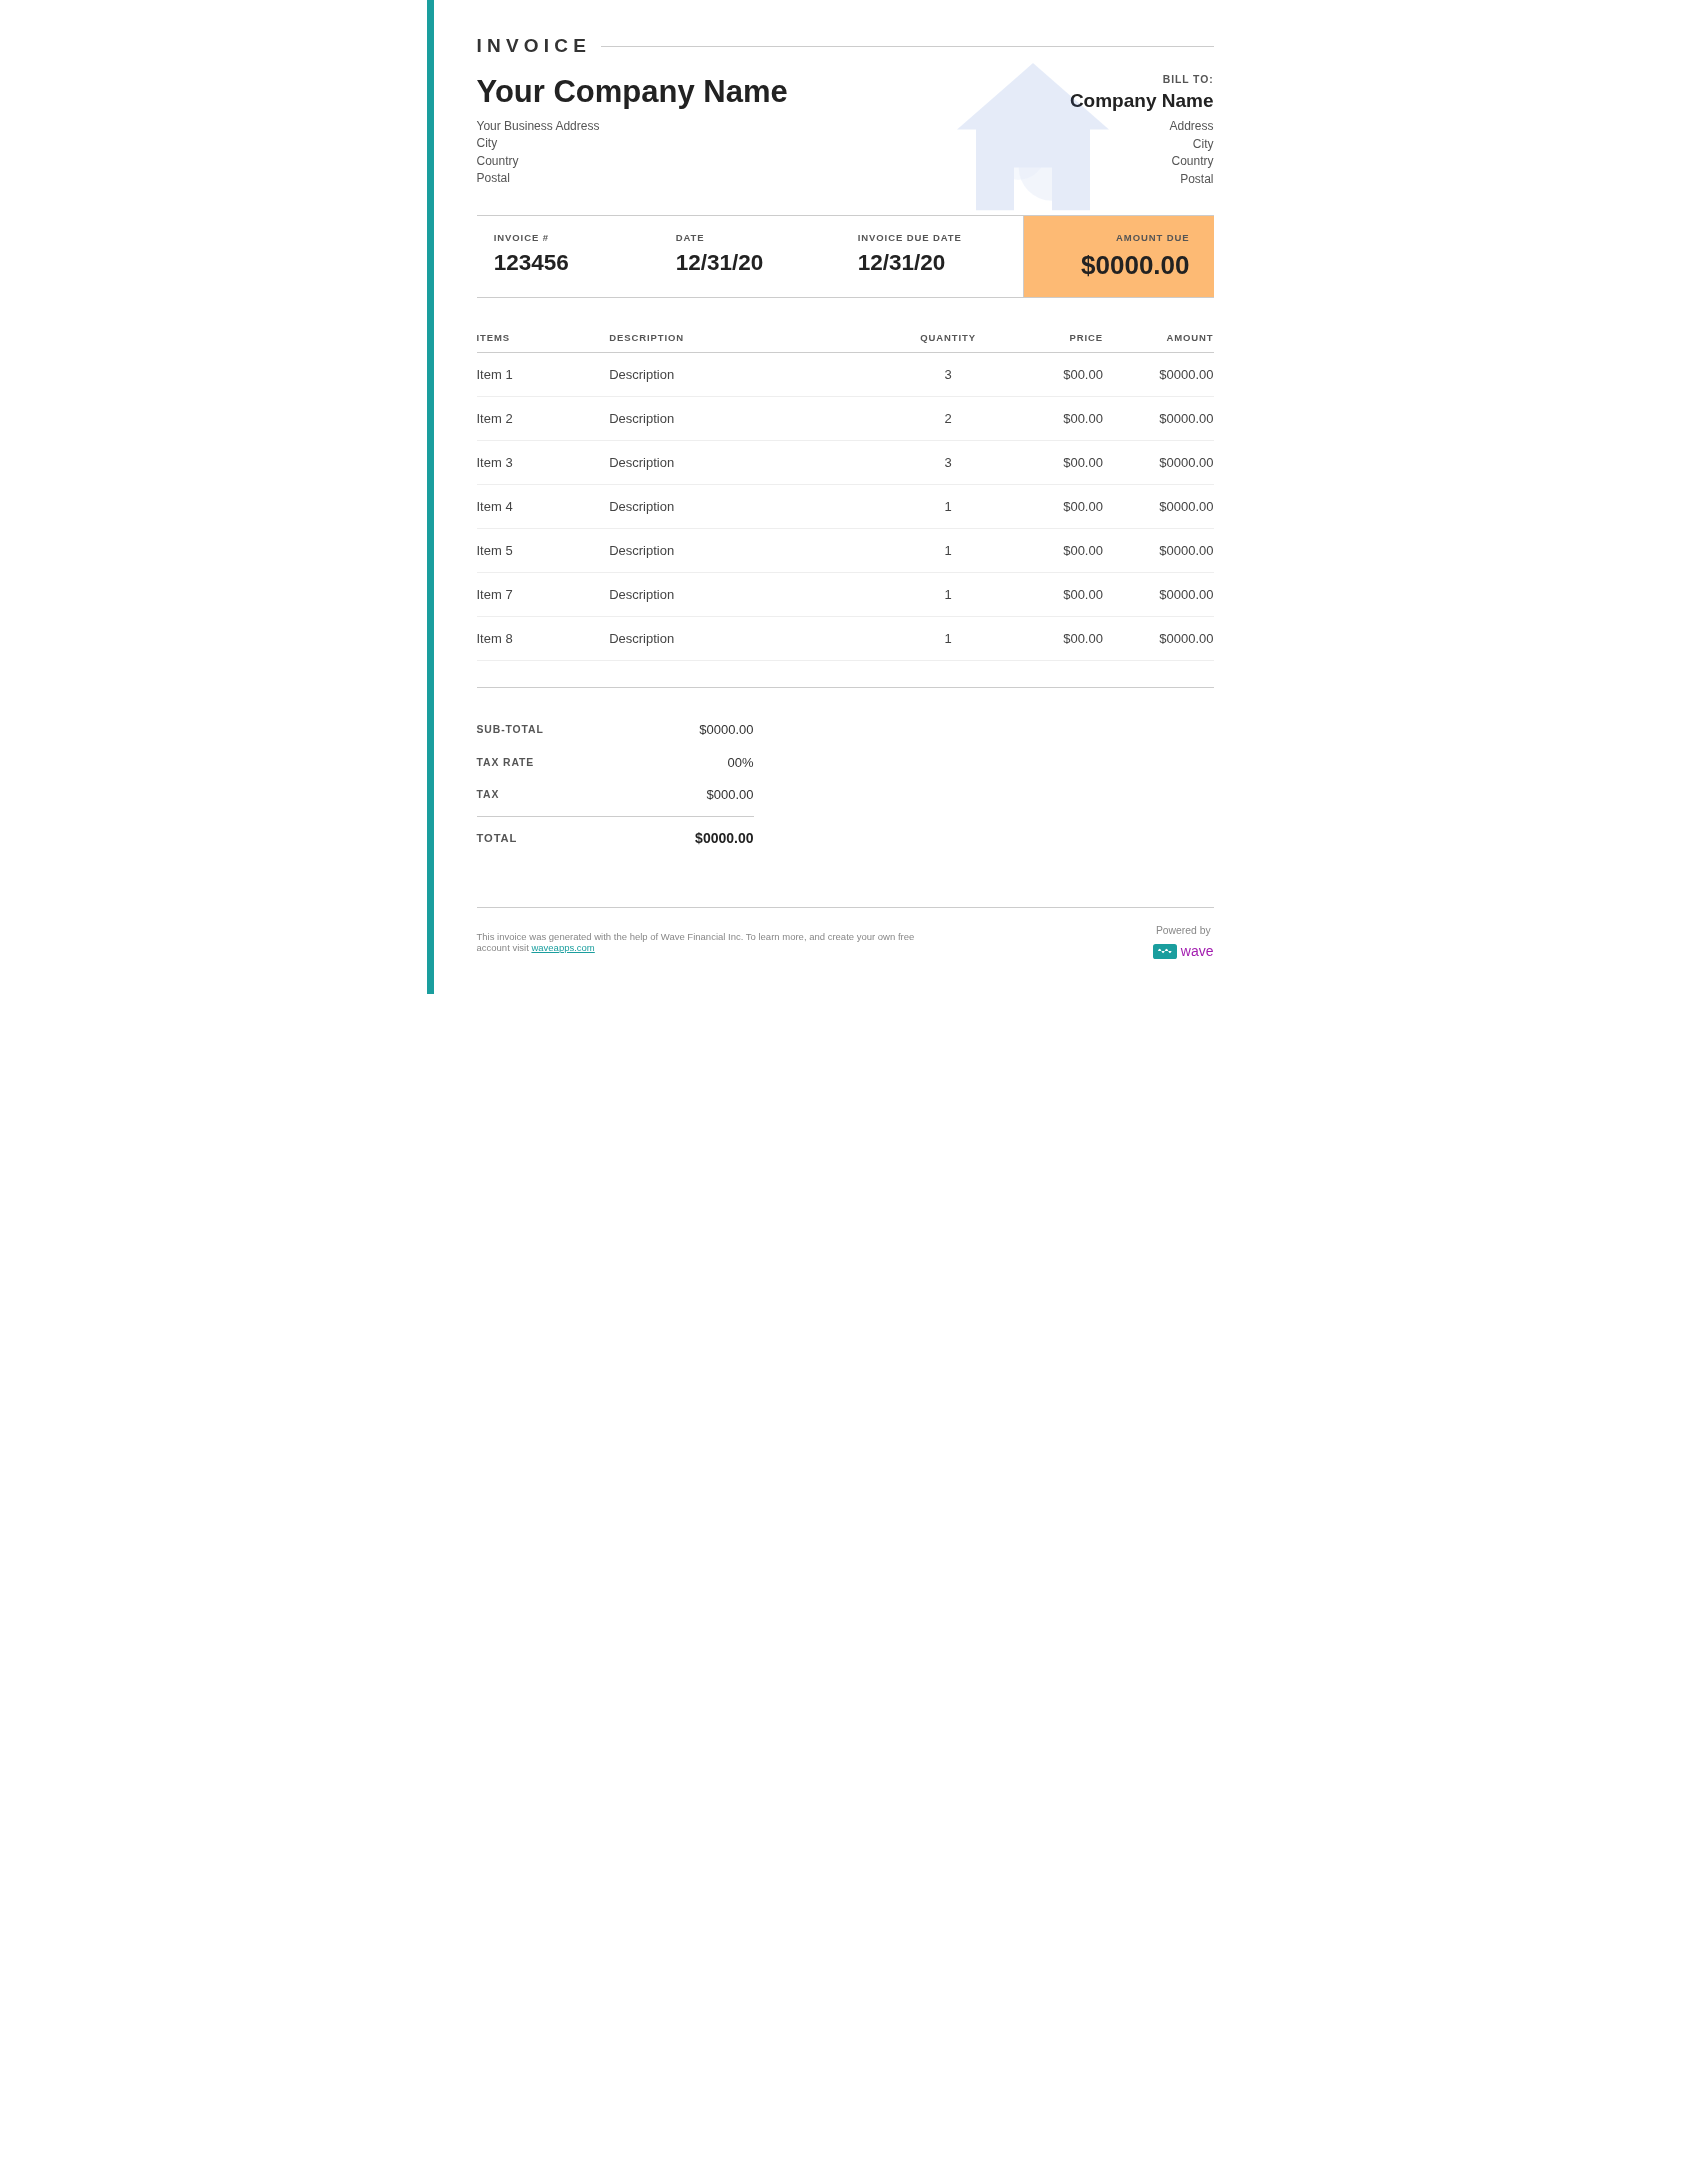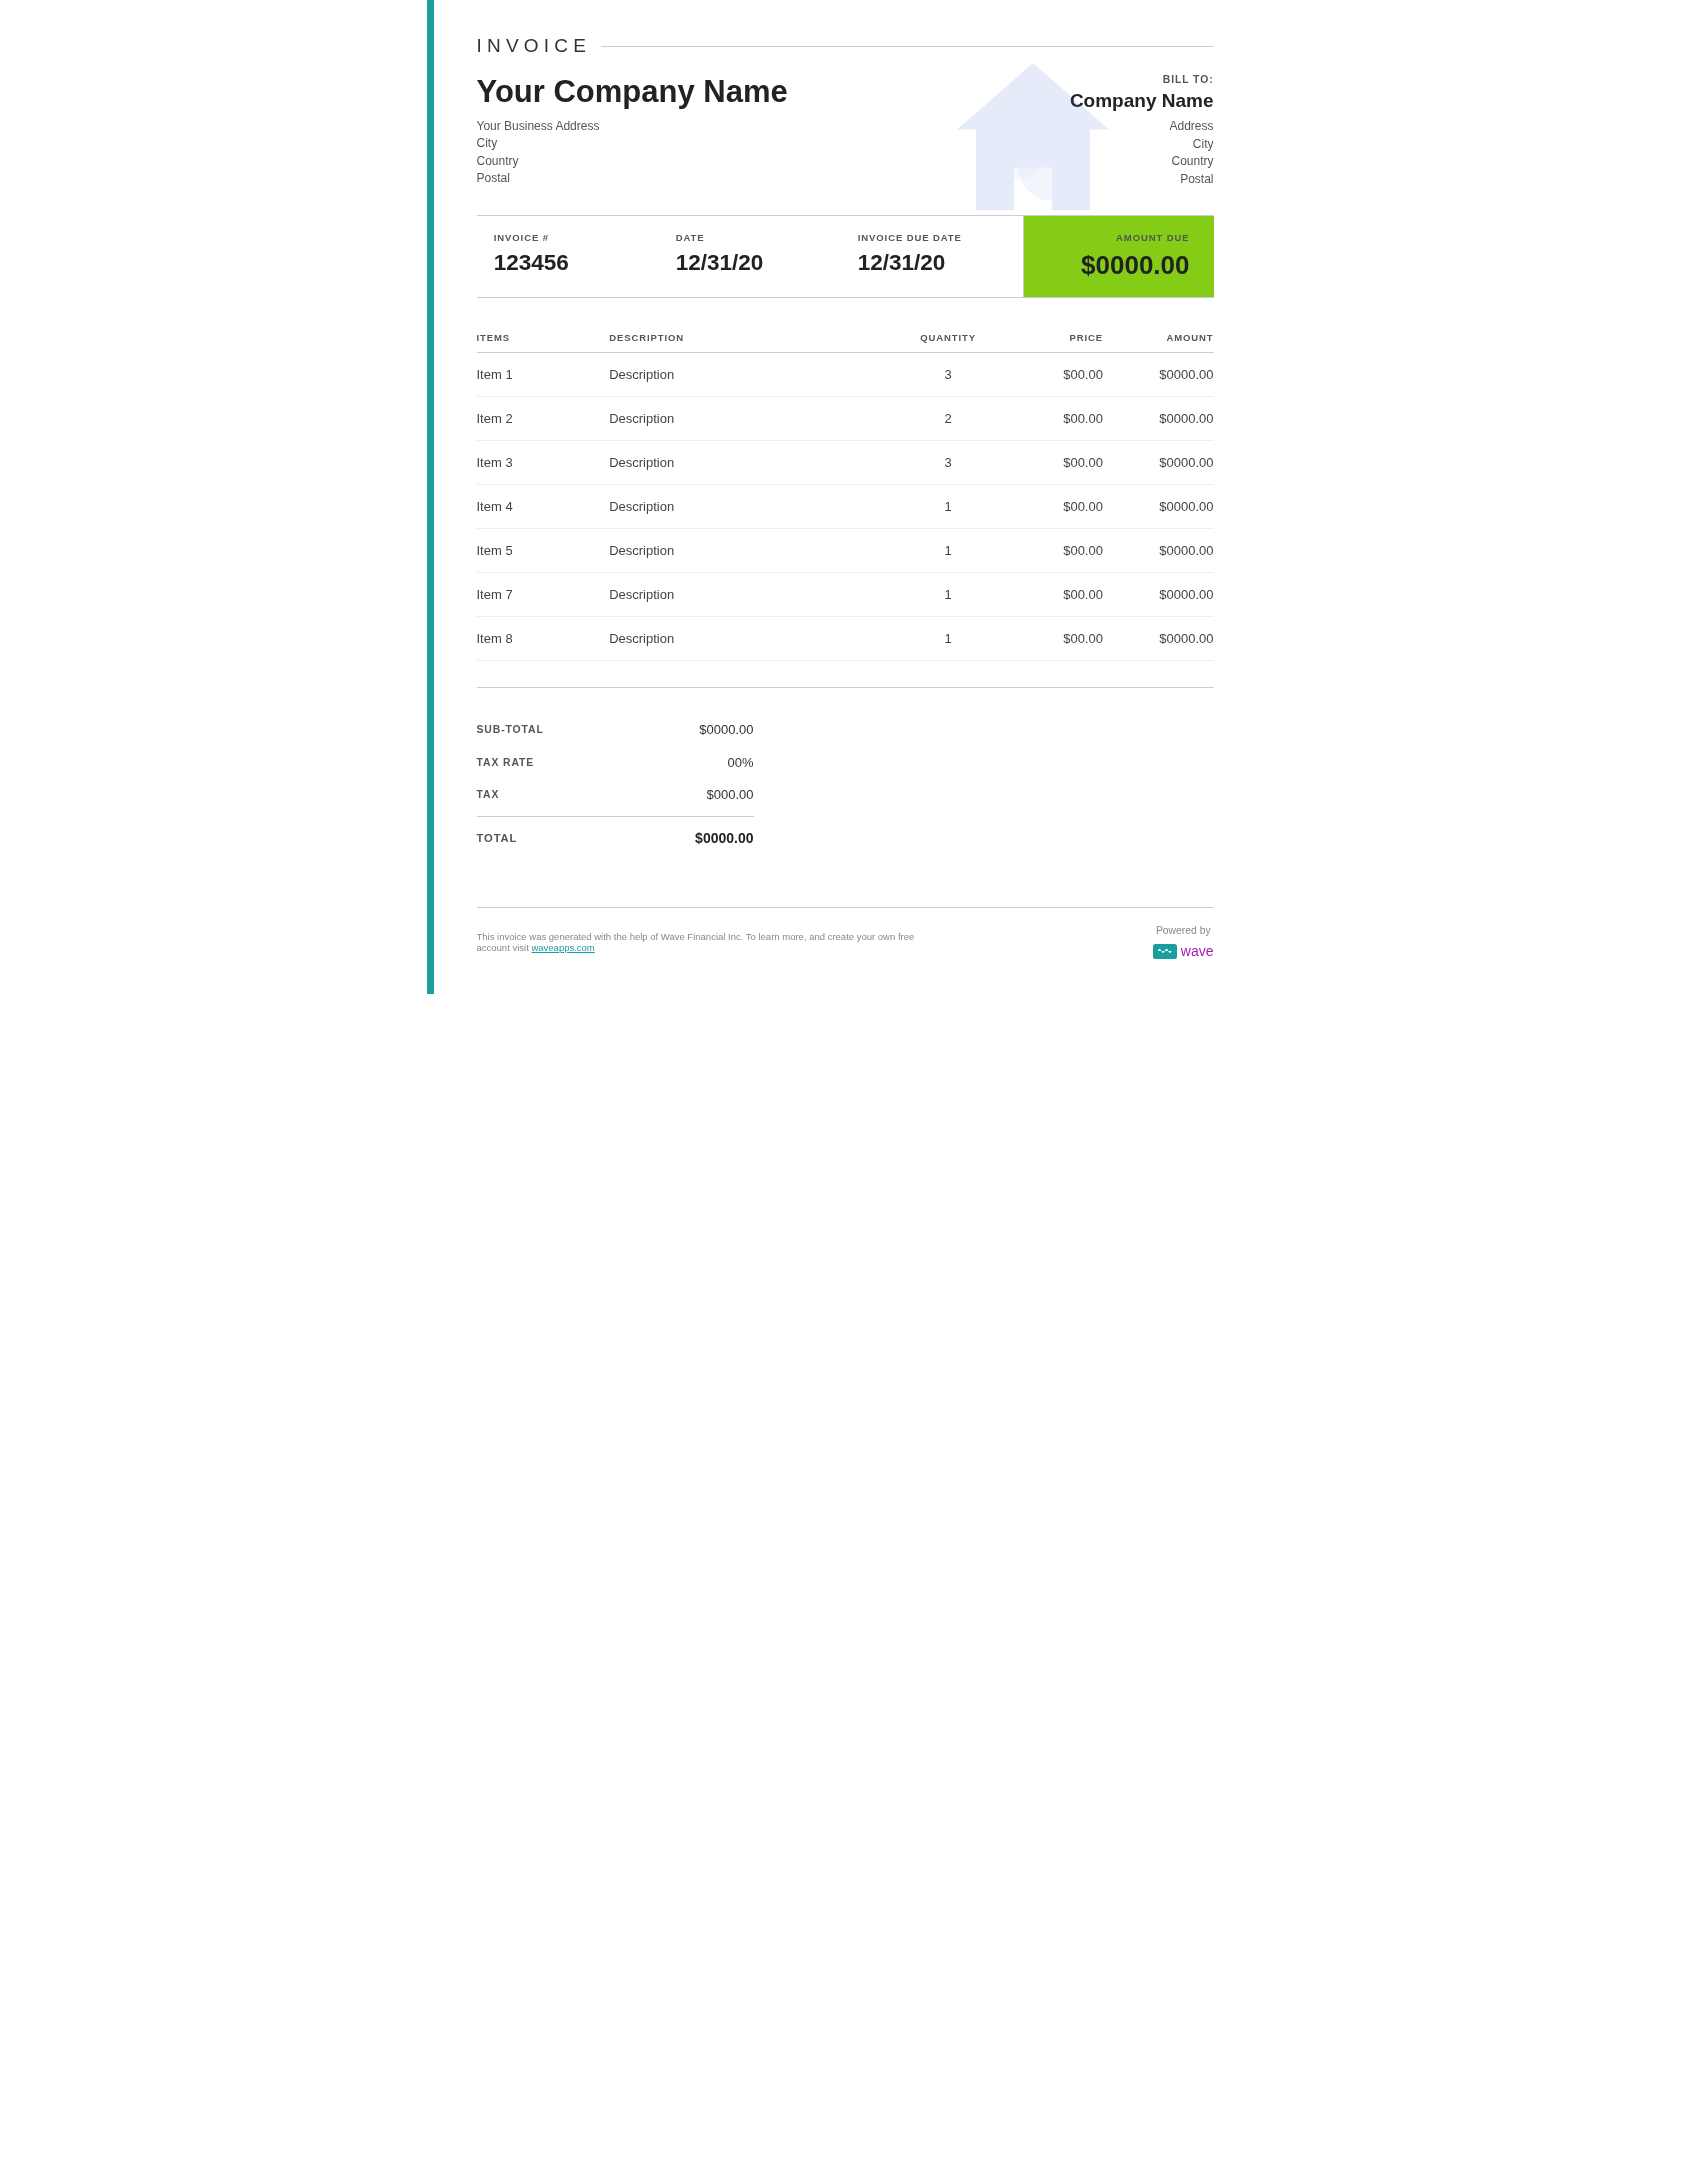--- a/index.html
+++ b/index.html
@@ -35,21 +35,21 @@
     }
 
     
     .header-section {
       position: relative;
       padding-bottom: 26px;
     }
 
     .invoice-title {
       font-size: 19px;
-      font-weight: 400;
+      font-weight: 700;
       letter-spacing: 5.2px;
       color: #333;
       display: flex;
       align-items: center;
       gap: 10.4px;
       margin-bottom: 17.3px;
     }
 
     .invoice-title-line {
       flex: 1;
@@ -143,21 +143,21 @@
       margin-bottom: 7px;
     }
 
     .meta-value {
       font-size: 22.5px;
       font-weight: 700;
       color: #222;
     }
 
     .amount-due-box {
-      background: #84cc16;
+      background: #fdba74;
       padding: 15.6px 24px;
       min-width: 190px;
       text-align: right;
     }
 
     .amount-due-label {
       font-size: 9.5px;
       font-weight: 700;
       letter-spacing: 0.9px;
       color: #555;

